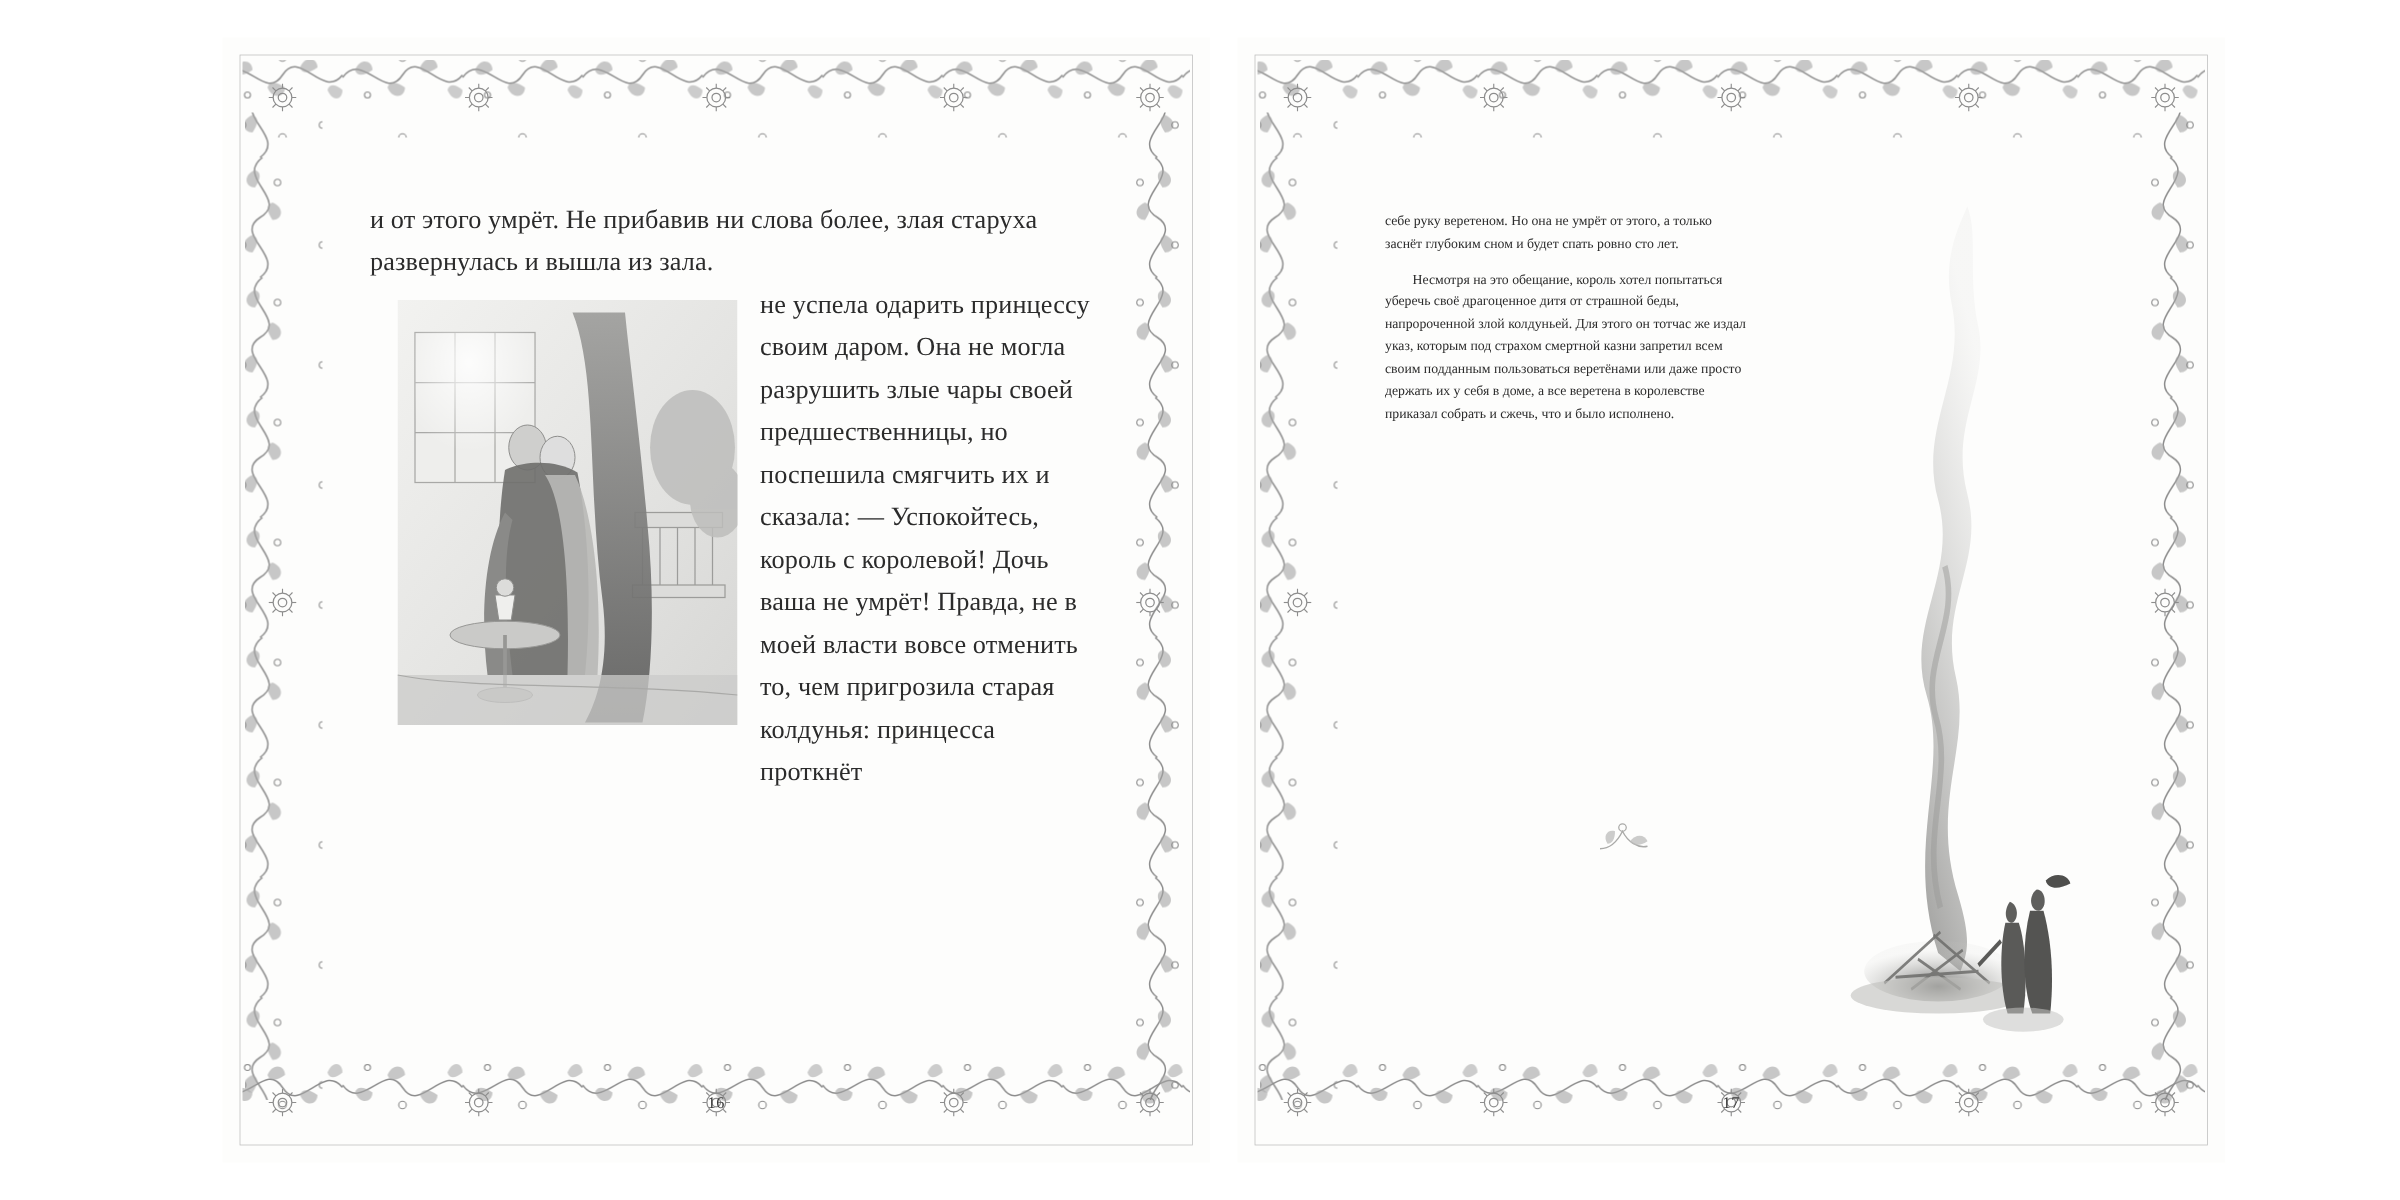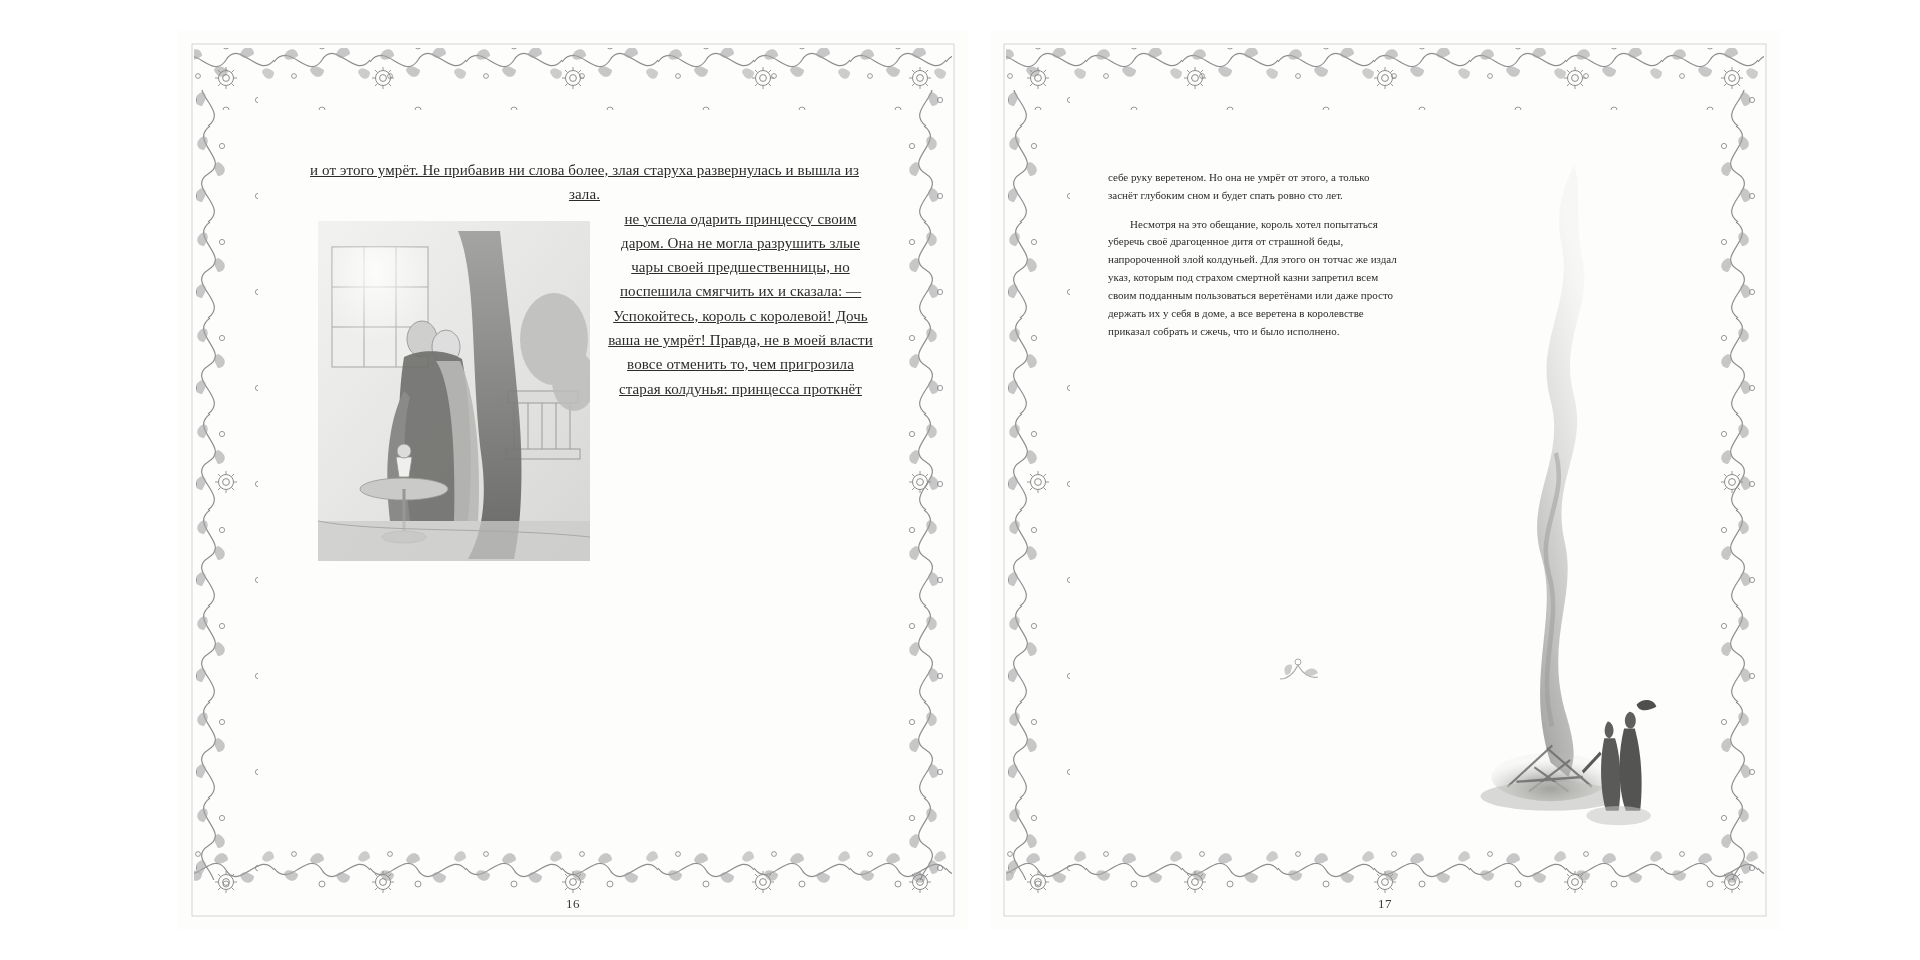--- a/index.html
+++ b/index.html
@@ -41,26 +41,25 @@
 
   .content {
     position: absolute;
     left: 118px;
     right: 95px;
     top: 128px;
     bottom: 95px;
   }
 
   .text-col {
-    font-size: 15px;
+    font-size: 21px;
     line-height: 1.62;
     color: #2b2b2b;
-    text-align: center;
+    text-align: left;
     letter-spacing: 0.1px;
-    text-decoration: underline;
   }
   .indent { text-indent: 22px; }
 
   
   .left-body { position: relative; }
   .illus-wrap {
     float: left;
     width: 272px;
     height: 340px;
     margin: 14px 18px 6px 22px;
@@ -80,21 +79,21 @@
     line-height: 1.62;
     color: #2b2b2b;
   }
   .right-illus {
     flex: 1 1 auto;
     position: relative;
   }
 
   .folio {
     position: absolute;
-    bottom: 18px;
+    bottom: 40px;
     width: 100%;
     text-align: center;
     font-size: 13px;
     color: #3a3a3a;
     letter-spacing: 0.5px;
   }
 
   
   .dingbat {
     position: absolute;

